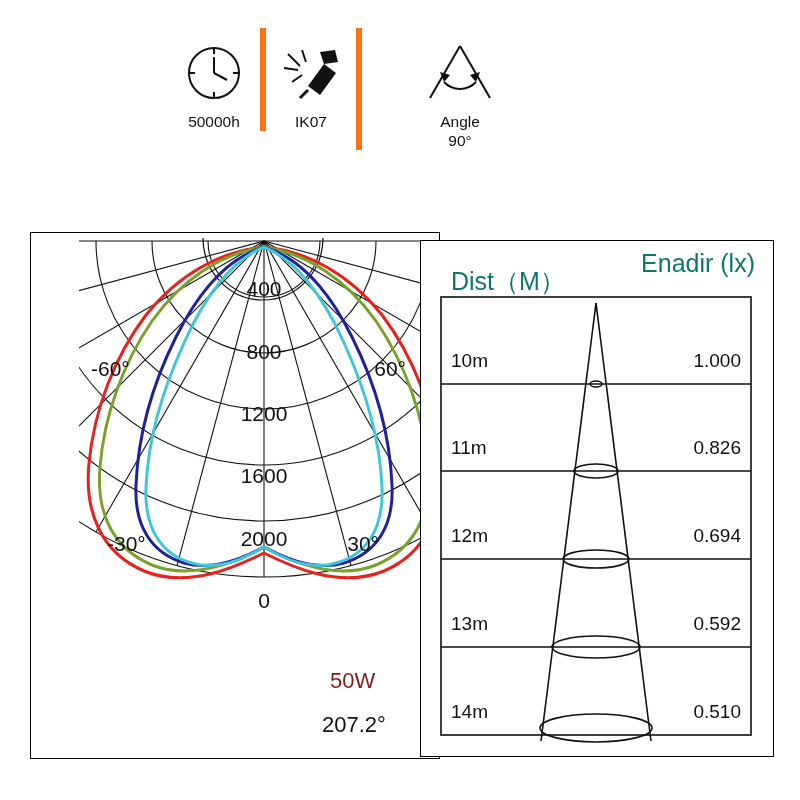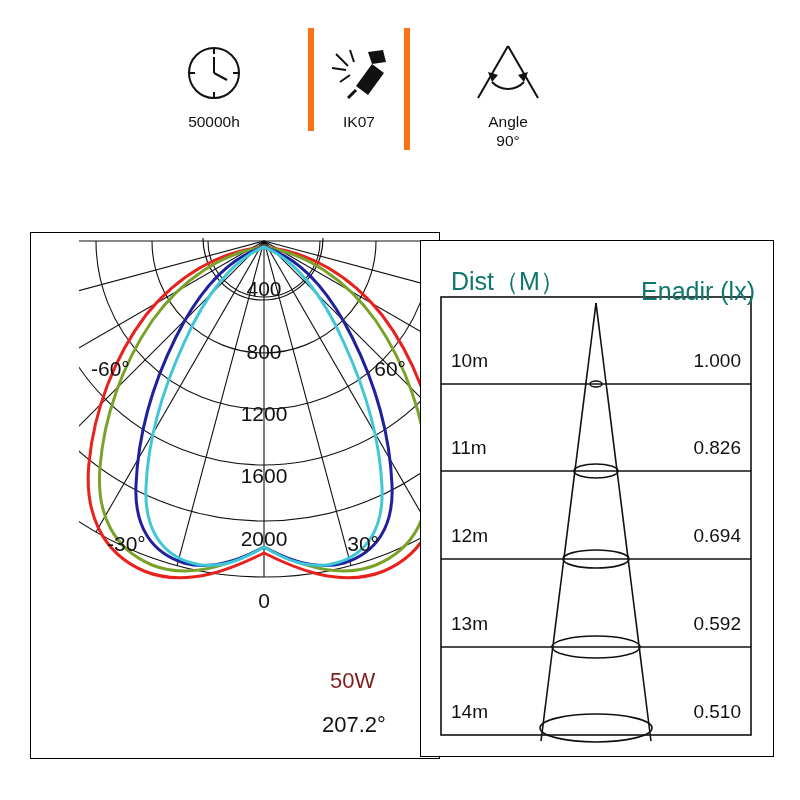--- a/index.html
+++ b/index.html
@@ -16,21 +16,21 @@
     flex:1;display:flex;flex-direction:column;align-items:center;
     position:relative;padding-top:6px;
   }
   .icon-cell + .icon-cell{border-left:6px solid #f97316;justify-content:center;}
   .icon-cell .glyph{height:78px;display:flex;align-items:center;justify-content:center;}
   .icon-cell .cap{
     font-size:15.5px;line-height:19px;text-align:center;color:#111;
   }
   .cell-w1{flex:0 0 140px;}
   .cell-w2{flex:0 0 92px;}
-  .cell-w3{flex:0 0 90px;margin-left:48px;}
+  .cell-w3{flex:0 0 90px;}
   .cell-w4{flex:0 0 100px;padding-left:48px;}
 
   .panel{
     position:absolute;border:1.4px solid #000;background:#fff;
   }
   #polar-panel{left:30px;top:232px;width:360px;height:525px;padding-left:48px;}
   #table-panel{left:420px;top:240px;width:352px;height:515px;}
 
   .wattage{
     position:absolute;left:330px;top:668px;font-size:22px;color:#7f1d1d;
@@ -196,14 +196,14 @@
       <text x="30" y="477">14m</text>
 
       <text x="320" y="126" text-anchor="end">1.000</text>
       <text x="320" y="213" text-anchor="end">0.826</text>
       <text x="320" y="301" text-anchor="end">0.694</text>
       <text x="320" y="389" text-anchor="end">0.592</text>
       <text x="320" y="477" text-anchor="end">0.510</text>
     </g>
   </svg>
   <div class="tbl-hdr" style="left:30px;top:24px;">Dist（M）</div>
-  <div class="tbl-hdr" style="right:18px;top:36px;">Enadir (lx)</div>
+  <div class="tbl-hdr" style="right:18px;top:8px;">Enadir (lx)</div>
 </div>
 
 </body></html>

